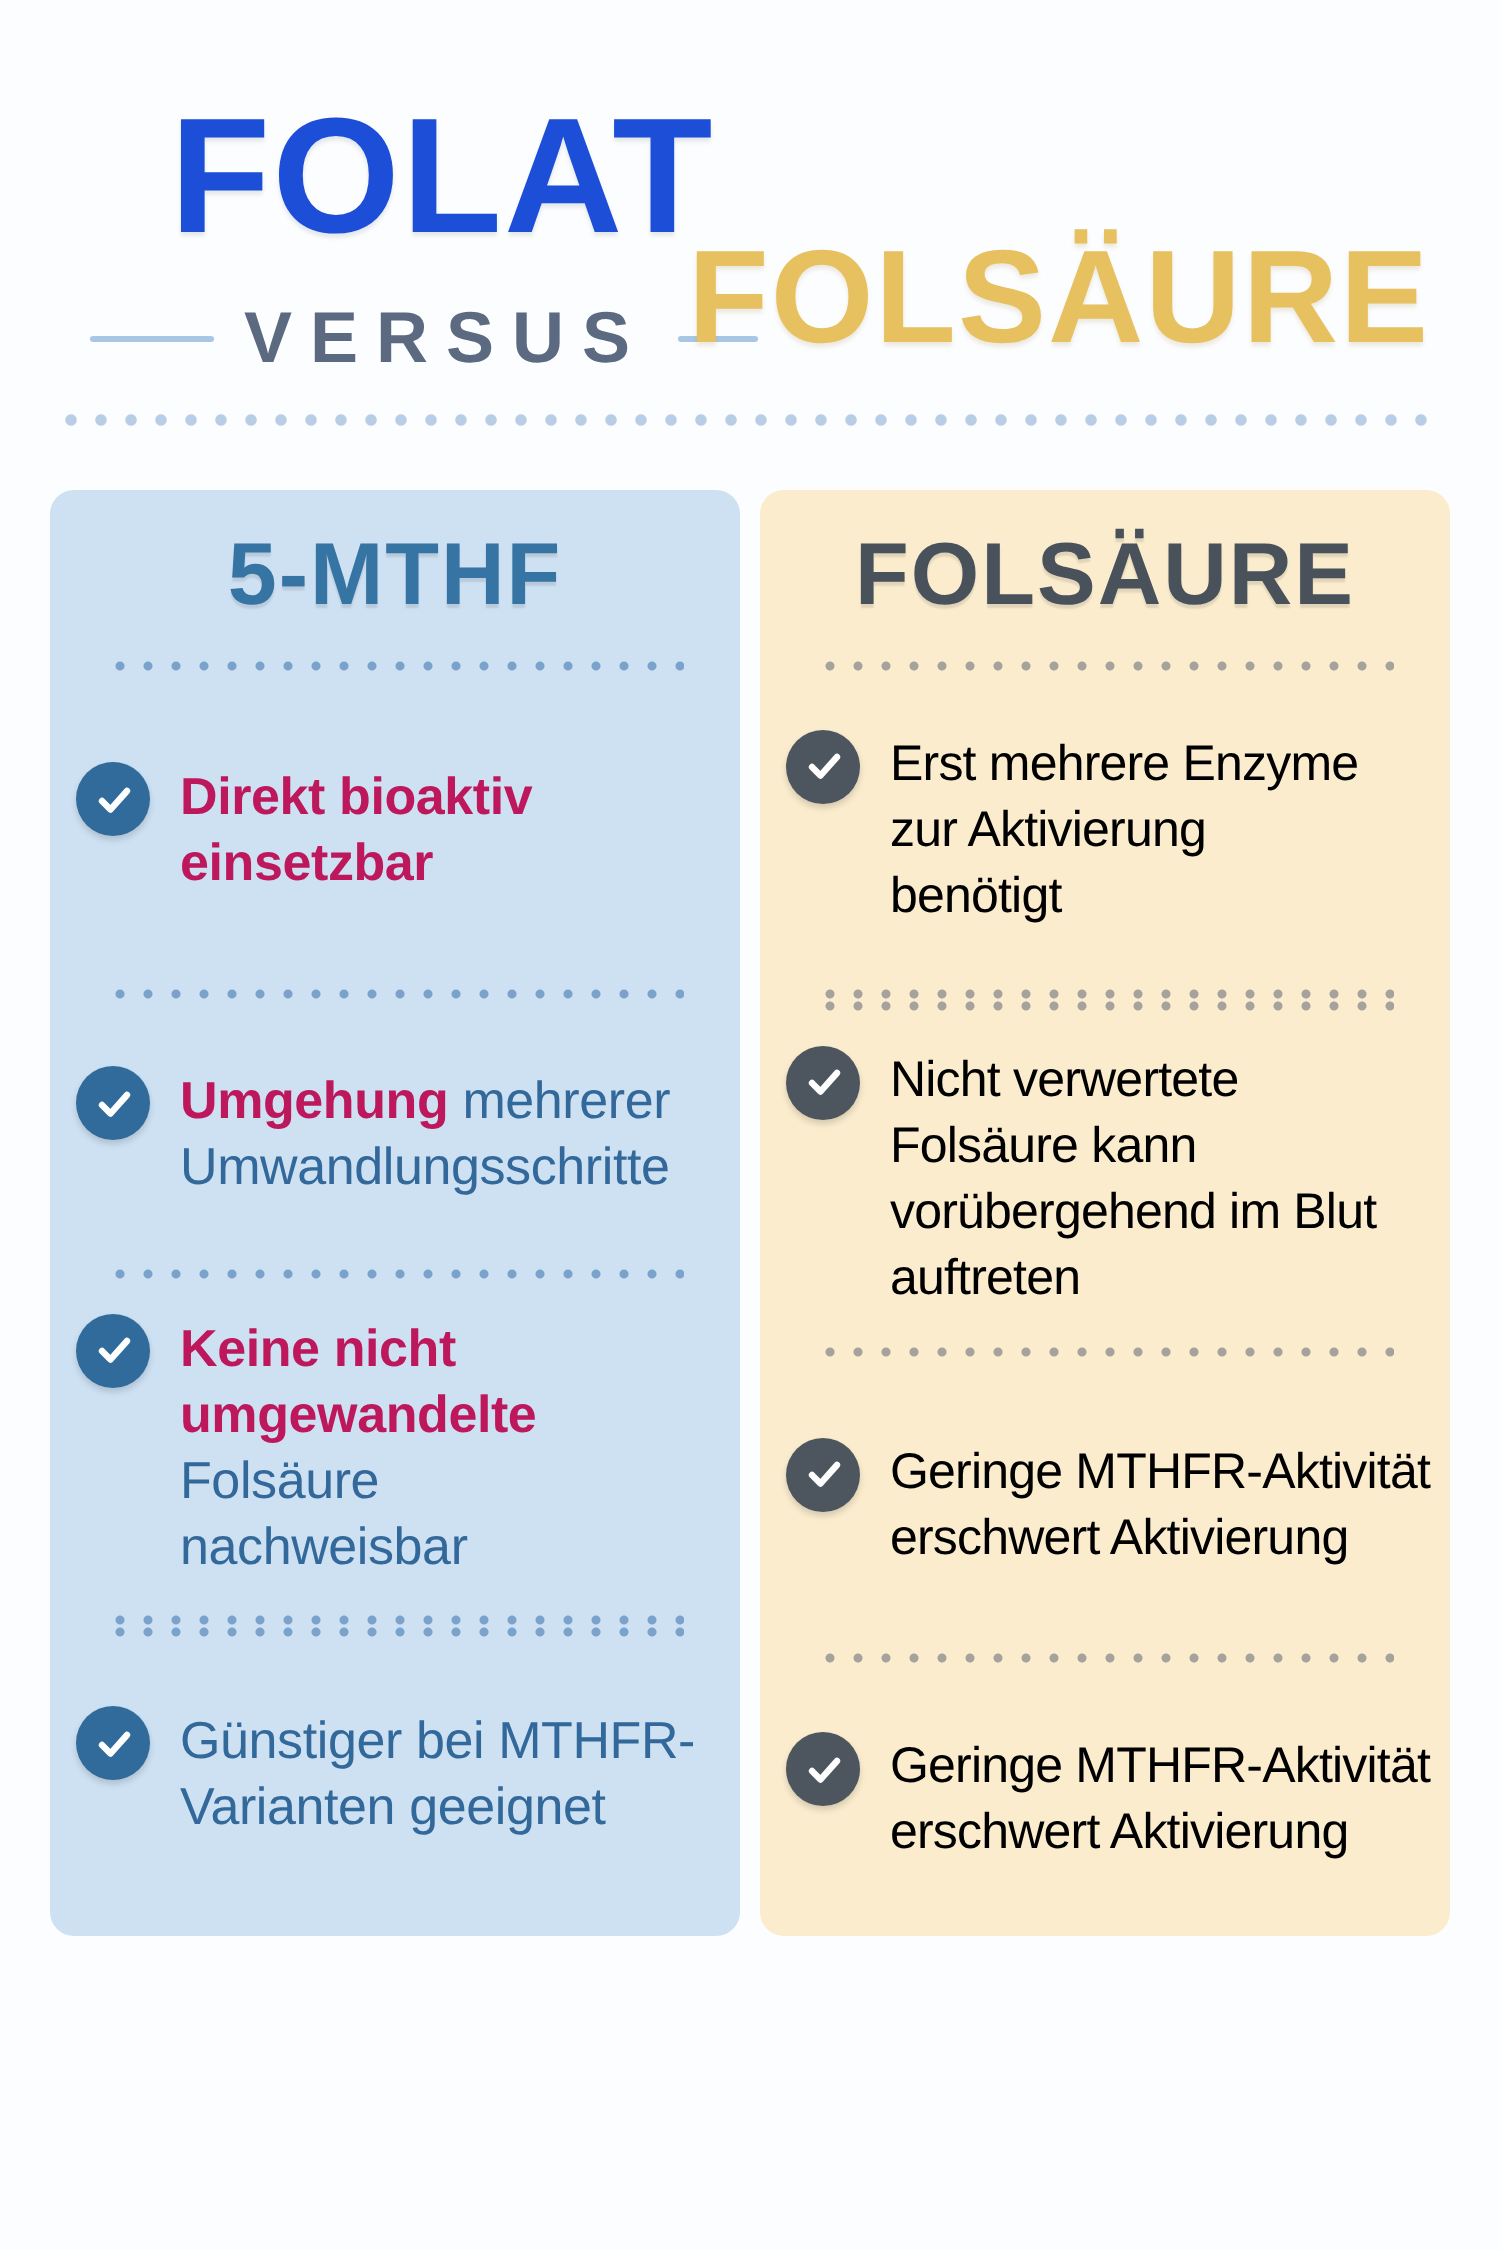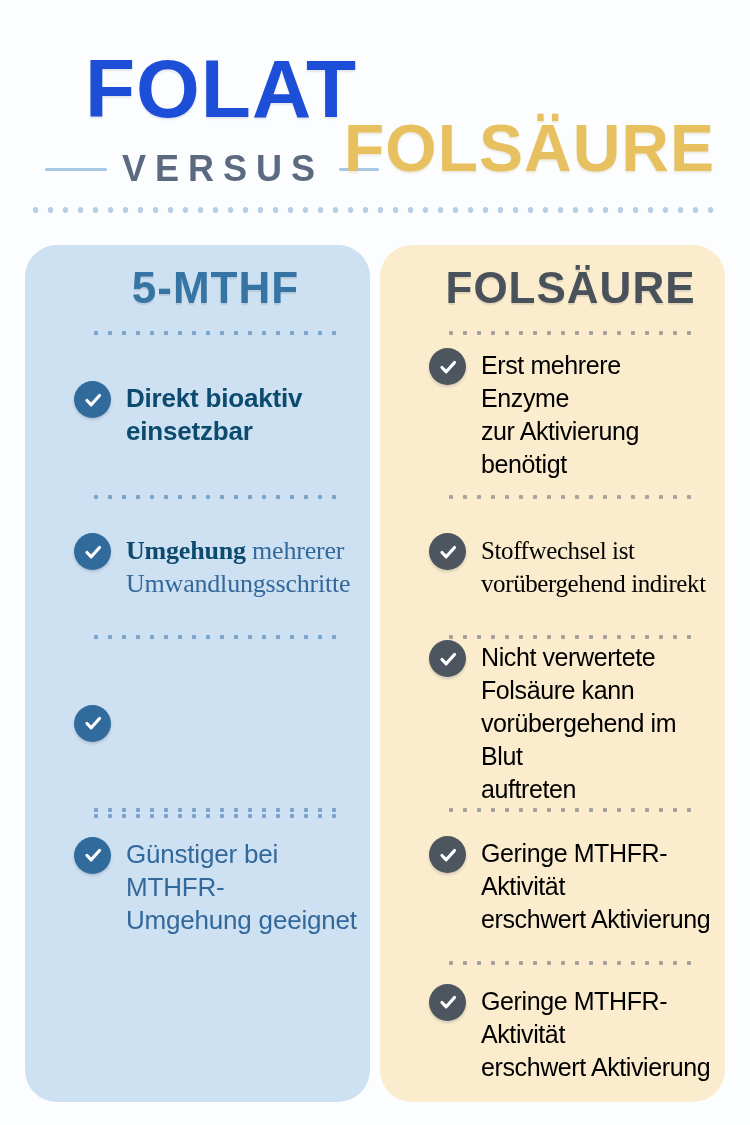--- a/index.html
+++ b/index.html
@@ -35,28 +35,28 @@
     color: #e7c05f; text-shadow: 0 2px 2px rgba(120,90,20,.12);
   }
   .top-divider {
     position: absolute; left: 28px; right: 28px; top: 206px; height: 8px;
     background-image: radial-gradient(circle, #b7cee6 2.6px, transparent 3.1px);
     background-size: 15px 8px; background-position: left center; background-repeat: repeat-x;
   }
 
   
   .cols { display: flex; gap: 10px; padding: 0 25px; }
-  .col { flex: 1; border-radius: 32px; padding-left: 36px; }
+  .col { flex: 1; border-radius: 12px; }
   .col-blue  { background: #cde1f3; }
   .col-cream { background: #faeccd; }
 
   .sec { display: flex; flex-direction: column; justify-content: center; }
   .sec-title { height: 85px; align-items: center; }
   .sec-r1 { height: 158px; }
-  .sec-r2 { height: 134px; font-family: Liberation Serif, serif; }
+  .sec-r2 { height: 134px; }
   .sec-r3 { height: 167px; }
   .sec-r4 { height: 147px; }
   .sec-r5 { height: 136px; }
 
   .col-title {
     font-size: 44px; font-weight: bold; letter-spacing: 1px;
     text-shadow: 0 2px 1px rgba(0,0,0,.10);
   }
   .col-blue  .col-title { color: #3674a4; }
   .col-cream .col-title { color: #49525b; }
@@ -76,21 +76,21 @@
     margin-right: 15px; margin-top: -1px;
     box-shadow: 0 2px 3px rgba(0,0,0,.15);
   }
   .col-blue  .check { background: #306b9b; }
   .col-cream .check { background: #4d565e; }
   .check svg { width: 24px; height: 24px; }
 
   .row-text { white-space: pre-line; line-height: 33px; }
   .col-blue  .row-text { font-size: 26px; letter-spacing: -0.2px; color: #33689a; }
   .col-cream .row-text { font-size: 25px; letter-spacing: -0.4px; color: #000000; }
-  .col-blue  .row-text .seg-bold { font-weight: bold; color: #0c4a6e; }
+  .col-blue  .row-text .seg-bold { font-weight: bold; color: #be185d; }
 </style>
 </head>
 <body>
 
 <div class="page">
 
   <div class="header">
     <div class="title-folat">FOLAT</div>
     <div class="versus-row">
       <span class="vdash left"></span>
@@ -132,33 +132,36 @@
         </div>
       </div>
       <div class="sep"></div>
       <div class="sec sec-r3">
         <div class="row">
           <span class="check">
               <svg viewBox="0 0 24 24">
                 <path d="M6 12.5l4.2 4.3L18.5 7.5" stroke="#ffffff" stroke-width="3.2" fill="none" stroke-linecap="round" stroke-linejoin="round"></path>
               </svg>
             </span>
+          <div class="row-text"><span class="seg-bold">Keine nicht
+umgewandelte</span><span> Folsäure
+nachweisbar</span></div>
         </div>
       </div>
       <div class="sep"></div>
       <div class="sep"></div>
       <div class="sec sec-r5">
         <div class="row">
           <span class="check">
               <svg viewBox="0 0 24 24">
                 <path d="M6 12.5l4.2 4.3L18.5 7.5" stroke="#ffffff" stroke-width="3.2" fill="none" stroke-linecap="round" stroke-linejoin="round"></path>
               </svg>
             </span>
           <div class="row-text"><span>Günstiger bei MTHFR-
-Umgehung geeignet</span></div>
+Varianten geeignet</span></div>
         </div>
       </div>
     </div>
 
     <div class="col col-cream">
       <div class="sec sec-title">
         <div class="col-title">FOLSÄURE</div>
       </div>
       <div class="sep"></div>
       <div class="sec sec-r1">
@@ -167,31 +170,20 @@
               <svg viewBox="0 0 24 24">
                 <path d="M6 12.5l4.2 4.3L18.5 7.5" stroke="#ffffff" stroke-width="3.2" fill="none" stroke-linecap="round" stroke-linejoin="round"></path>
               </svg>
             </span>
           <div class="row-text"><span>Erst mehrere Enzyme
 zur Aktivierung
 benötigt</span></div>
         </div>
       </div>
       <div class="sep"></div>
-      <div class="sec sec-r2">
-        <div class="row">
-          <span class="check">
-              <svg viewBox="0 0 24 24">
-                <path d="M6 12.5l4.2 4.3L18.5 7.5" stroke="#ffffff" stroke-width="3.2" fill="none" stroke-linecap="round" stroke-linejoin="round"></path>
-              </svg>
-            </span>
-          <div class="row-text"><span>Stoffwechsel ist
-vorübergehend indirekt</span></div>
-        </div>
-      </div>
       <div class="sep"></div>
       <div class="sec sec-r3">
         <div class="row">
           <span class="check">
               <svg viewBox="0 0 24 24">
                 <path d="M6 12.5l4.2 4.3L18.5 7.5" stroke="#ffffff" stroke-width="3.2" fill="none" stroke-linecap="round" stroke-linejoin="round"></path>
               </svg>
             </span>
           <div class="row-text"><span>Nicht verwertete
 Folsäure kann

